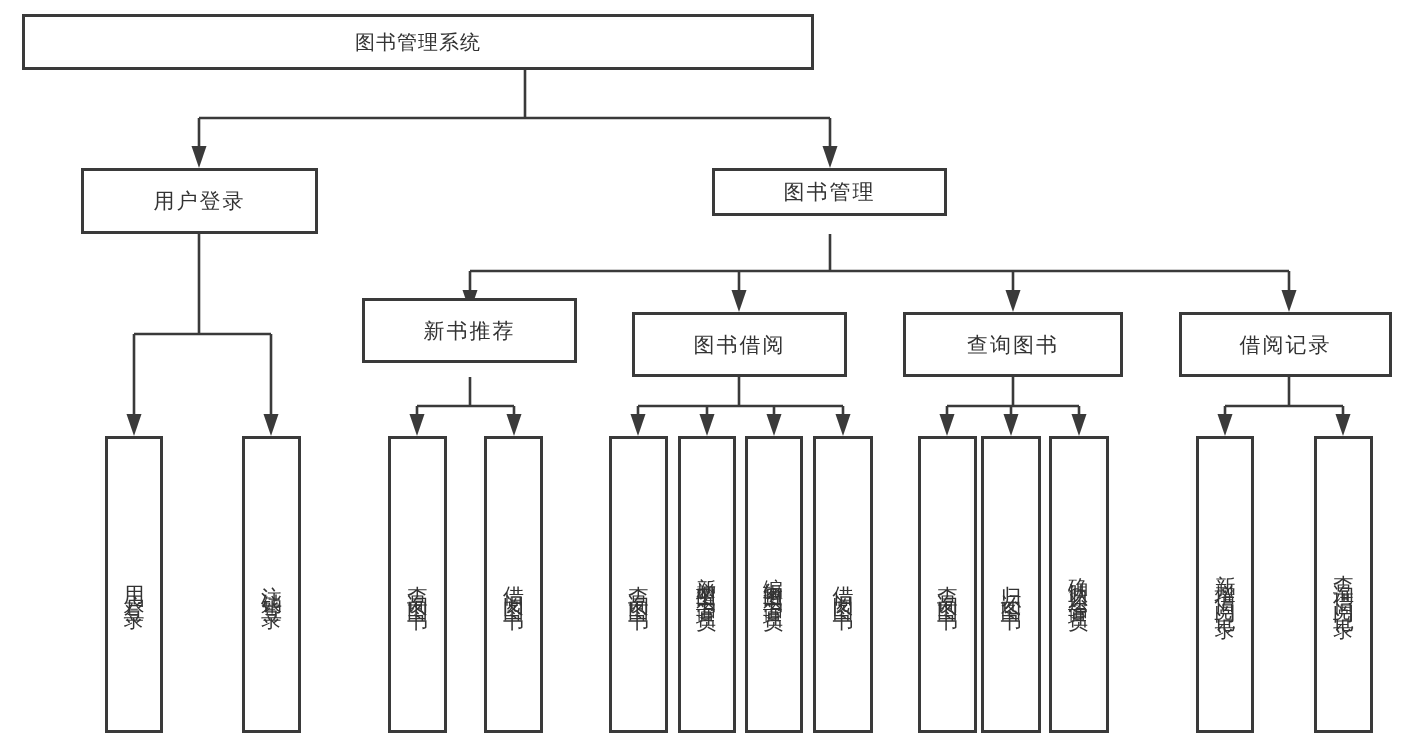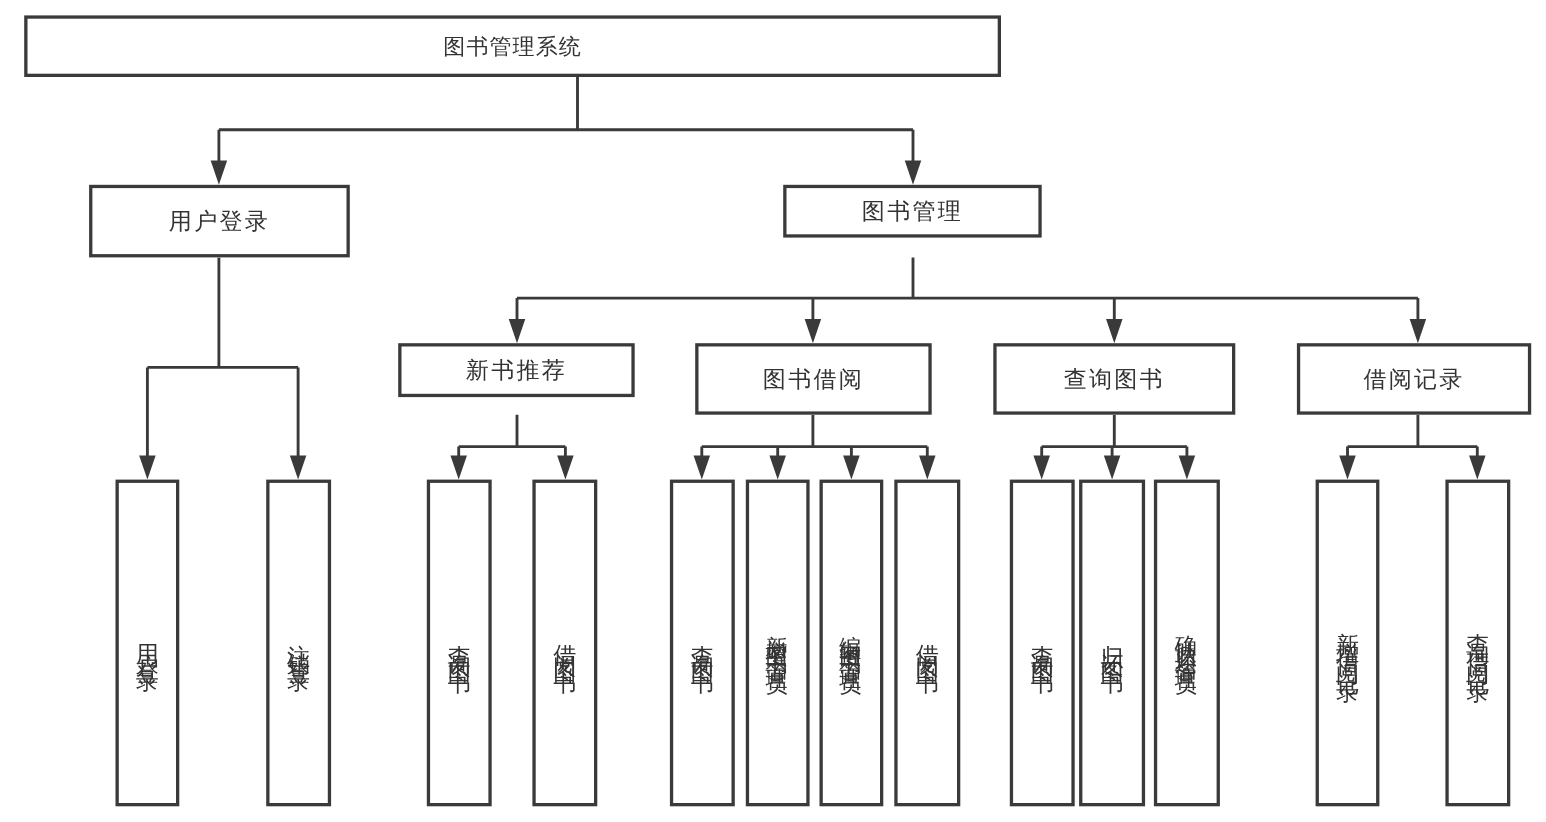--- a/index.html
+++ b/index.html
@@ -97,26 +97,26 @@
       <polygon points="1071.5,414 1086.5,414 1079,436"></polygon>
     </g>
 
     <g>
       <path d="M1289 377 V406 M1225 406 H1343 M1225 406 V415 M1343 406 V415"></path>
       <polygon points="1217.5,414 1232.5,414 1225,436"></polygon>
       <polygon points="1335.5,414 1350.5,414 1343,436"></polygon>
     </g>
   </svg>
 
-  <div class="box hbox title-box" style="left:22px;top:14px;width:888px;height:56px;">图书管理系统</div>
+  <div class="box hbox title-box" style="left:22px;top:14px;width:792px;height:56px;">图书管理系统</div>
 
   <div class="box hbox" style="left:81px;top:168px;width:237px;height:66px;">用户登录</div>
   <div class="box hbox" style="left:712px;top:168px;width:235px;height:48px;">图书管理</div>
 
-  <div class="box hbox" style="left:362px;top:312px;width:215px;height:49px;">新书推荐</div>
+  <div class="box hbox" style="left:362px;top:298px;width:215px;height:65px;">新书推荐</div>
   <div class="box hbox" style="left:632px;top:312px;width:215px;height:65px;">图书借阅</div>
   <div class="box hbox" style="left:903px;top:312px;width:220px;height:65px;">查询图书</div>
   <div class="box hbox" style="left:1179px;top:312px;width:213px;height:65px;">借阅记录</div>
 
   <div class="box vbox" style="left:105px;top:436px;width:58px;height:297px;">用户登录</div>
   <div class="box vbox" style="left:242px;top:436px;width:59px;height:297px;">注销登录</div>
 
   <div class="box vbox" style="left:388px;top:436px;width:59px;height:297px;">查询图书</div>
   <div class="box vbox" style="left:484px;top:436px;width:59px;height:297px;">借阅图书</div>
 

